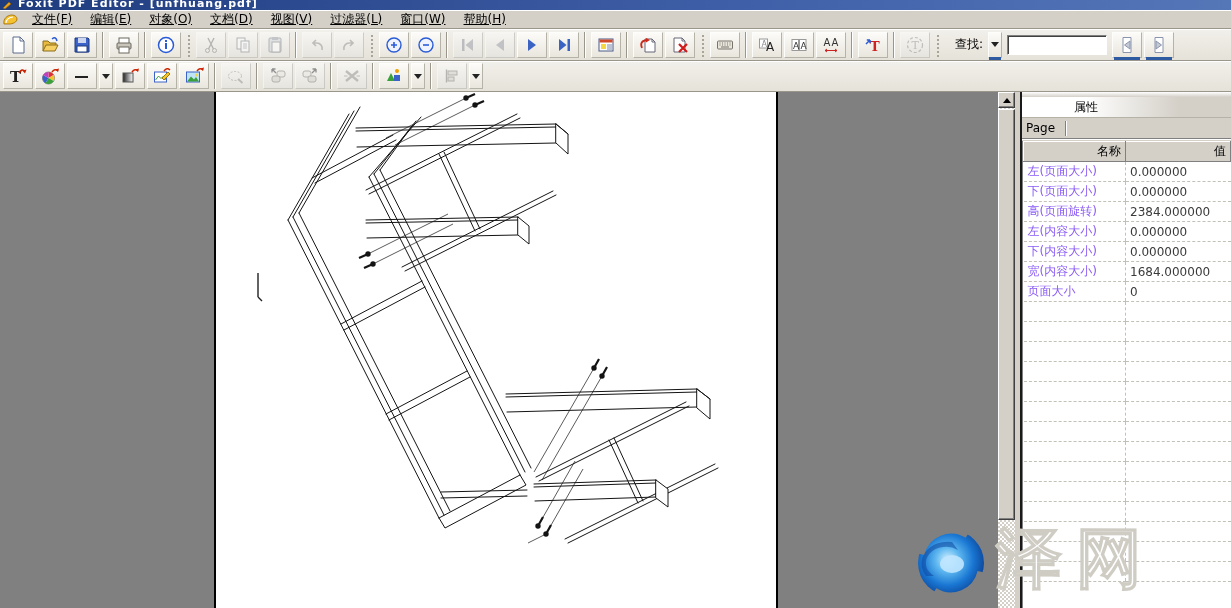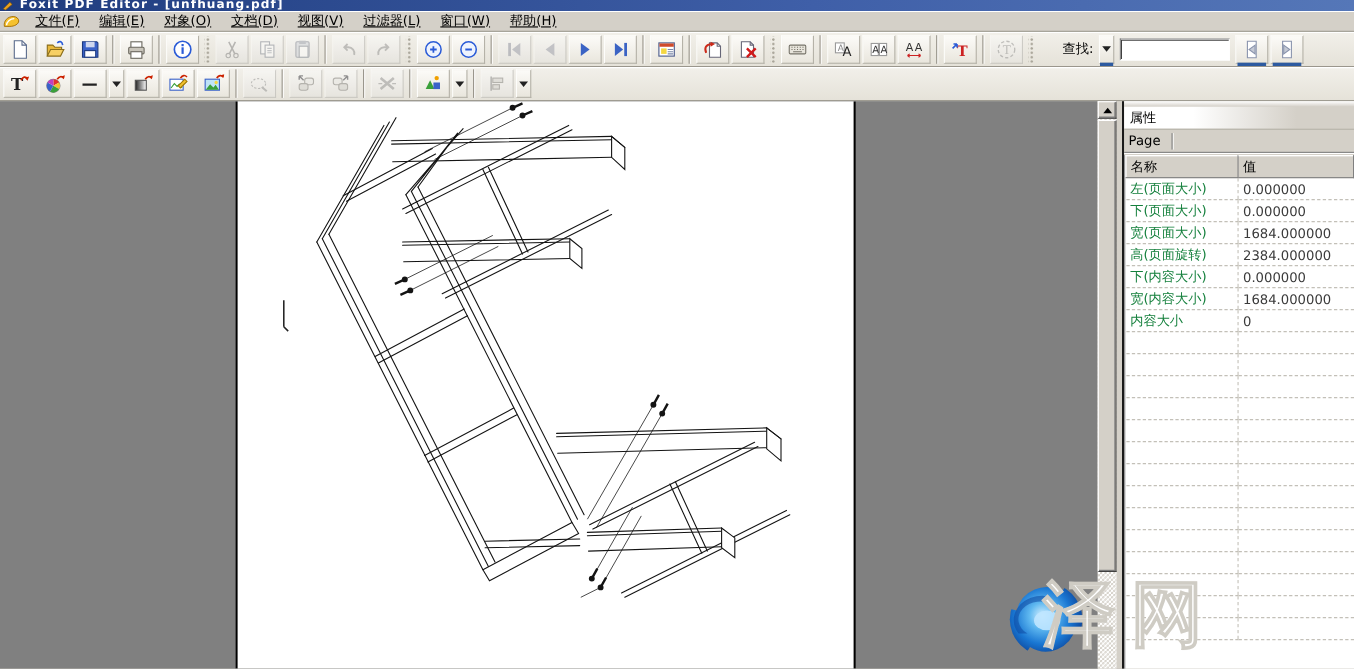--- a/index.html
+++ b/index.html
@@ -19,57 +19,57 @@
   .toolbar.row1{height:32px;}
   .toolbar.row2{height:31px;}
   .tb-btn{width:30px;height:26px;display:flex;align-items:center;justify-content:center;border:1px solid;border-color:#fdfdfb #b5b2a8 #b5b2a8 #fdfdfb;background:linear-gradient(#fcfbf8,#e9e6dd);margin:0 1px;position:relative;padding:0;}
   .tb-btn.disabled{opacity:.55;filter:grayscale(60%);}
   .tb-btn.accent::after{content:'';position:absolute;left:1px;right:1px;bottom:-3px;height:3px;background:#2d5aa0;}
   .tb-caret{width:14px;height:26px;display:flex;align-items:center;justify-content:center;border:1px solid;border-color:#fdfdfb #b5b2a8 #b5b2a8 #fdfdfb;background:linear-gradient(#fcfbf8,#e9e6dd);margin:0 1px;position:relative;padding:0;}
   .tb-caret::before{content:'';width:0;height:0;border-left:4px solid transparent;border-right:4px solid transparent;border-top:5px solid #222;}
   .tb-caret.accent::after{content:'';position:absolute;left:0;right:0;bottom:-3px;height:3px;background:#2d5aa0;}
   .tb-sep{width:2px;height:26px;border-left:1px solid #9a968c;border-right:1px solid #fff;margin:0 4px;}
   .tb-handle{width:5px;height:24px;margin:0 4px;background-image:radial-gradient(#a8a498 1px,transparent 1.2px);background-size:4px 4px;background-position:1px 1px;}
-  .tb-label{font-size:12px;margin:0 4px 0 22px;white-space:nowrap;}
+  .tb-label{font-size:12px;margin:0 4px 0 11px;white-space:nowrap;}
   .find-input{width:100px;height:20px;border:1px solid;border-color:#808080 #fff #fff #808080;box-shadow:inset 1px 1px 0 #404040;background:#fff;margin:0 4px;font-size:12px;padding:0 3px;}
 
   
   .main{height:516px;display:flex;position:relative;}
   .workspace{flex:1;background:#808080;position:relative;overflow:hidden;}
   .page{position:absolute;left:214px;top:0;width:564px;height:516px;background:#fff;border-left:2px solid #000;border-right:2px solid #000;}
   .page svg{display:block;}
 
   
   .vscroll{width:17px;background:#fff;background-image:linear-gradient(45deg,#d4d0c8 25%,transparent 25%,transparent 75%,#d4d0c8 75%),linear-gradient(45deg,#d4d0c8 25%,transparent 25%,transparent 75%,#d4d0c8 75%);background-size:4px 4px;background-position:0 0,2px 2px;position:relative;}
   .sb-btn{position:absolute;left:0;top:0;width:17px;height:16px;background:#d4d0c8;border:1px solid;border-color:#fff #404040 #404040 #fff;box-shadow:inset -1px -1px 0 #808080;display:flex;align-items:center;justify-content:center;}
   .sb-btn::before{content:'';width:0;height:0;border-left:4px solid transparent;border-right:4px solid transparent;border-bottom:5px solid #000;}
   .sb-thumb{position:absolute;left:0;top:17px;width:17px;height:411px;background:#d4d0c8;border:1px solid;border-color:#fff #404040 #404040 #fff;box-shadow:inset -1px -1px 0 #808080;}
 
   .panel-gap{width:7px;background:#d4d0c8;border-right:2px solid #1a1a1a;}
 
   
   .panel{width:209px;background:#d4d0c8;display:flex;flex-direction:column;}
   .panel-topstrip{height:5px;background:linear-gradient(#ffffff,#d4d0c8);}
-  .panel-title-strip{height:21px;background:linear-gradient(to right,#ffffff,#ffffff 30%,#d4d0c8 75%);display:flex;align-items:center;border-bottom:1px solid #b5b2a8;}
+  .panel-title-strip{height:21px;background:linear-gradient(to right,#ffffff,#ffffff 30%,#d4d0c8 75%);display:flex;align-items:center;border-bottom:1px solid #b5b2a8;padding-left:47px;}
   .panel-title-strip .ptitle{font-size:12px;padding-left:5px;color:#000;}
   .panel-tab-strip{height:21px;display:flex;align-items:center;border-bottom:1px solid #808080;box-shadow:0 1px 0 #fff;}
   .ptab{font-size:12px;padding:2px 10px 2px 4px;color:#000000;}
   .ptab-sep{width:1px;height:15px;background:#808080;box-shadow:1px 0 0 #fff;}
 
   .ptable{flex:1;margin-top:2px;overflow:hidden;background:#fff;border-left:1px solid #808080;}
   table.props{border-collapse:collapse;width:100%;table-layout:fixed;}
-  table.props th{font-weight:normal;text-align:left;font-size:12px;background:#d4d0c8;border:1px solid;border-color:#fff #808080 #808080 #fff;padding:1px 4px;height:19px;}
+  table.props th{font-weight:normal;text-align:right;font-size:12px;background:#d4d0c8;border:1px solid;border-color:#fff #808080 #808080 #fff;padding:1px 4px;height:19px;}
   table.props td{font-size:12px;height:20px;padding:0 4px;border-bottom:1px dashed #c3c0b8;white-space:nowrap;overflow:hidden;}
-  table.props td.pname{color:#15803d;}
+  table.props td.pname{color:#8b5cf6;}
   table.props td.pval{color:#3a3a3a;border-left:1px dashed #c3c0b8;}
   .colname{width:102px;}
 
   
   .wm-logo{position:absolute;left:912px;top:432px;width:78px;height:78px;pointer-events:none;}
-  .wm-text{position:absolute;left:948px;top:422px;font-size:66px;font-weight:bold;color:#fff;letter-spacing:14px;pointer-events:none;z-index:50;-webkit-text-stroke:1.2px #cfccc4;text-shadow:0 0 1px #d8d5cd;white-space:nowrap;}
+  .wm-text{position:absolute;left:996px;top:422px;font-size:66px;font-weight:bold;color:#fff;letter-spacing:14px;pointer-events:none;z-index:50;-webkit-text-stroke:1.2px #cfccc4;text-shadow:0 0 1px #d8d5cd;white-space:nowrap;}
 </style>
 </head>
 <body>
 
 <div class="titlebar">
   <svg class="ticon" viewBox="0 0 10 10">
       <path d="M1,8 L7,2 L9,4 L3,9 Z" fill="#e8a020" stroke="#8a5a00" stroke-width="0.6"></path>
     </svg>
   <span class="ttext">Foxit PDF Editor - [unfhuang.pdf]</span>
 </div>
@@ -513,37 +513,37 @@
         <tbody id="prop-rows">
             <tr>
               <td class="pname">左(页面大小)</td>
               <td class="pval">0.000000</td>
             </tr>
             <tr>
               <td class="pname">下(页面大小)</td>
               <td class="pval">0.000000</td>
             </tr>
             <tr>
-              <td class="pname">宽(页面大小)</td>
-              <td class="pval">1684.000000</td>
-            </tr>
-            <tr>
               <td class="pname">高(页面旋转)</td>
               <td class="pval">2384.000000</td>
             </tr>
             <tr>
+              <td class="pname">左(内容大小)</td>
+              <td class="pval">0.000000</td>
+            </tr>
+            <tr>
               <td class="pname">下(内容大小)</td>
               <td class="pval">0.000000</td>
             </tr>
             <tr>
               <td class="pname">宽(内容大小)</td>
               <td class="pval">1684.000000</td>
             </tr>
             <tr>
-              <td class="pname">内容大小</td>
+              <td class="pname">页面大小</td>
               <td class="pval">0</td>
             </tr>
             <tr>
               <td class="pname">&nbsp;</td>
               <td class="pval">&nbsp;</td>
             </tr>
             <tr>
               <td class="pname">&nbsp;</td>
               <td class="pval">&nbsp;</td>
             </tr>

